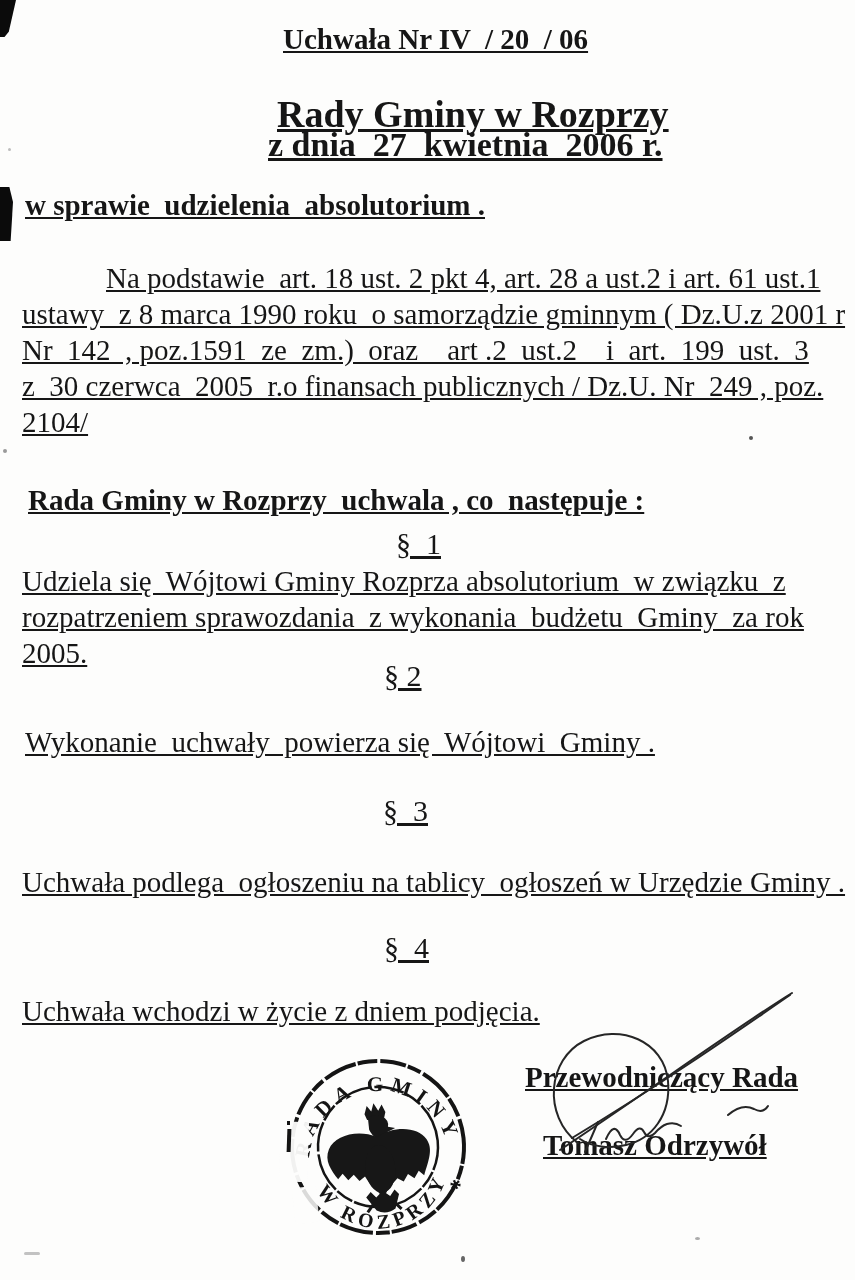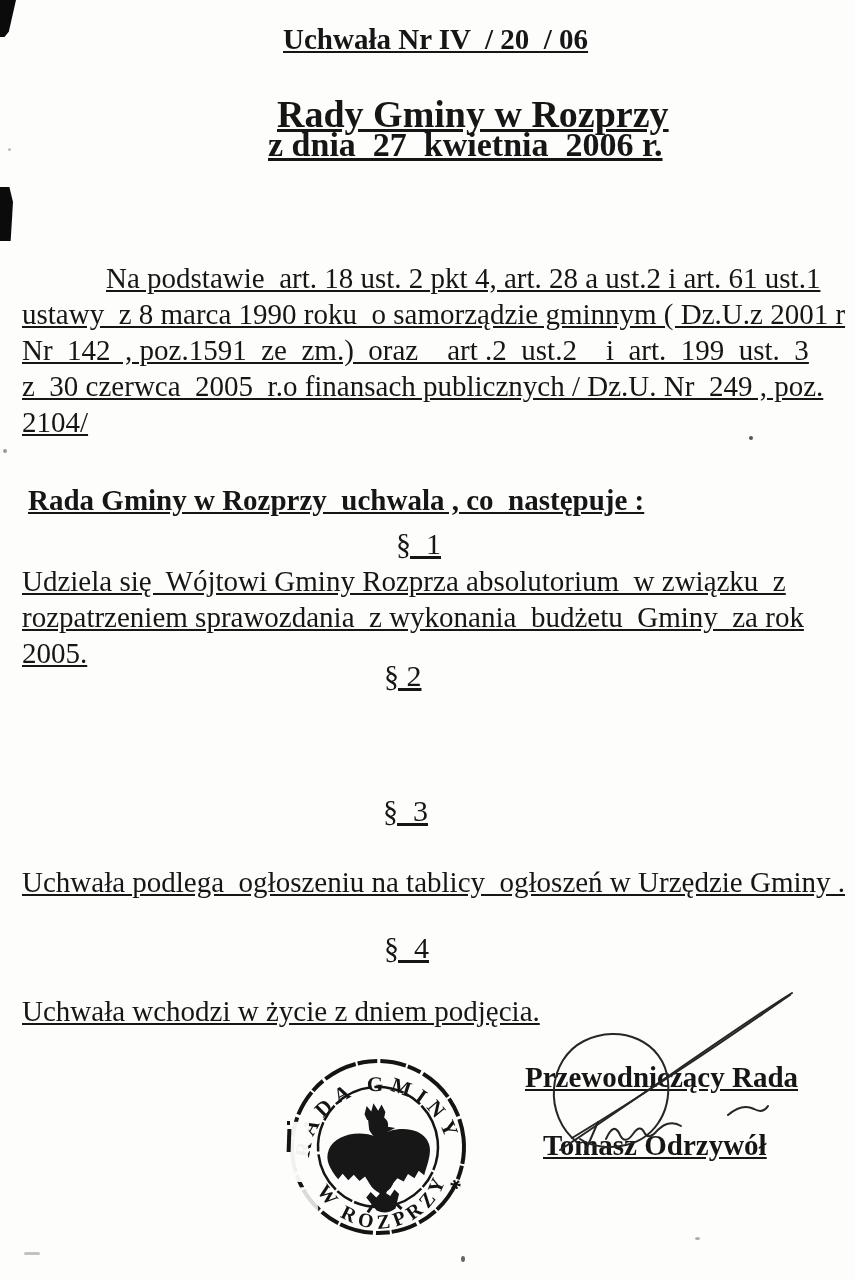--- a/index.html
+++ b/index.html
@@ -67,29 +67,31 @@
   <div class="speck sp1"></div>
   <div class="speck sp2"></div>
   <div class="speck sp3"></div>
   <div class="speck sp4"></div>
   <div class="speck sp5"></div>
   <div class="speck sp6"></div>
 
   <div class="abs b doc-title">Uchwała Nr IV  / 20  / 06</div>
   <div class="abs b issuer-1">Rady Gminy w Rozprzy</div>
   <div class="abs b issuer-2">z dnia  27  kwietnia  2006 r.</div>
+  <div class="abs b subject">w sprawie  udzielenia  absolutorium .</div>
 
   <div class="abs lines legal"><div class="line">Na podstawie  art. 18 ust. 2 pkt 4, art. 28 a ust.2 i art. 61 ust.1</div><div class="line">ustawy  z 8 marca 1990 roku  o samorządzie gminnym ( Dz.U.z 2001 r</div><div class="line">Nr  142  , poz.1591  ze  zm.)  oraz    art .2  ust.2    i  art.  199  ust.  3</div><div class="line">z  30 czerwca  2005  r.o finansach publicznych / Dz.U. Nr  249 , poz.</div><div class="line">2104/</div></div>
 
   <div class="abs b intro">Rada Gminy w Rozprzy  uchwala , co  następuje :</div>
 
   <div class="abs sec-mark m1">§  1</div>
   <div class="abs lines sec-body b1"><div class="line">Udziela się  Wójtowi Gminy Rozprza absolutorium  w związku  z</div><div class="line">rozpatrzeniem sprawozdania  z wykonania  budżetu  Gminy  za rok</div><div class="line">2005.</div></div>
 
   <div class="abs sec-mark m2">§ 2</div>
+  <div class="abs lines sec-body b2"><div class="line">Wykonanie  uchwały  powierza się  Wójtowi  Gminy .</div></div>
 
   <div class="abs sec-mark m3">§  3</div>
   <div class="abs lines sec-body b3"><div class="line">Uchwała podlega  ogłoszeniu na tablicy  ogłoszeń w Urzędzie Gminy .</div></div>
 
   <div class="abs sec-mark m4">§  4</div>
   <div class="abs lines sec-body b4"><div class="line">Uchwała wchodzi w życie z dniem podjęcia.</div></div>
 
   <div class="abs b sig-role">Przewodniczący Rada</div>
   <div class="abs b sig-name">Tomasz Odrzywół</div>
 

